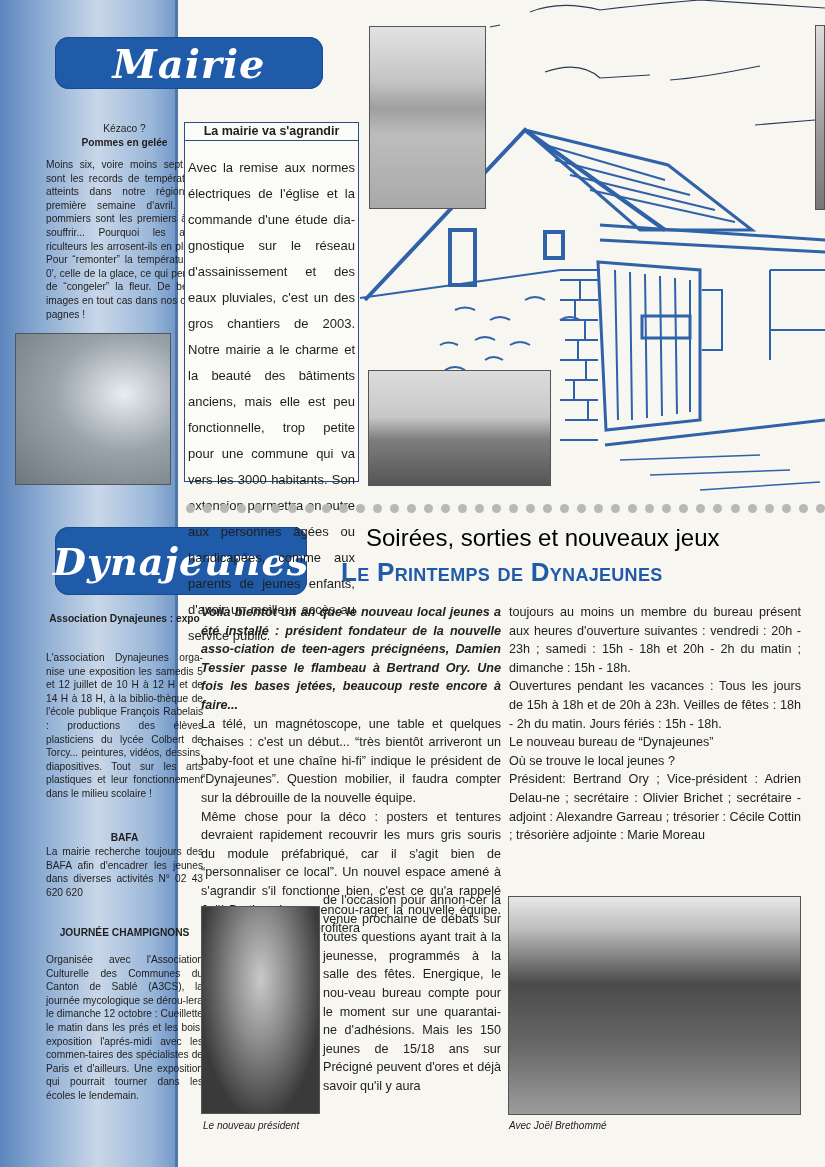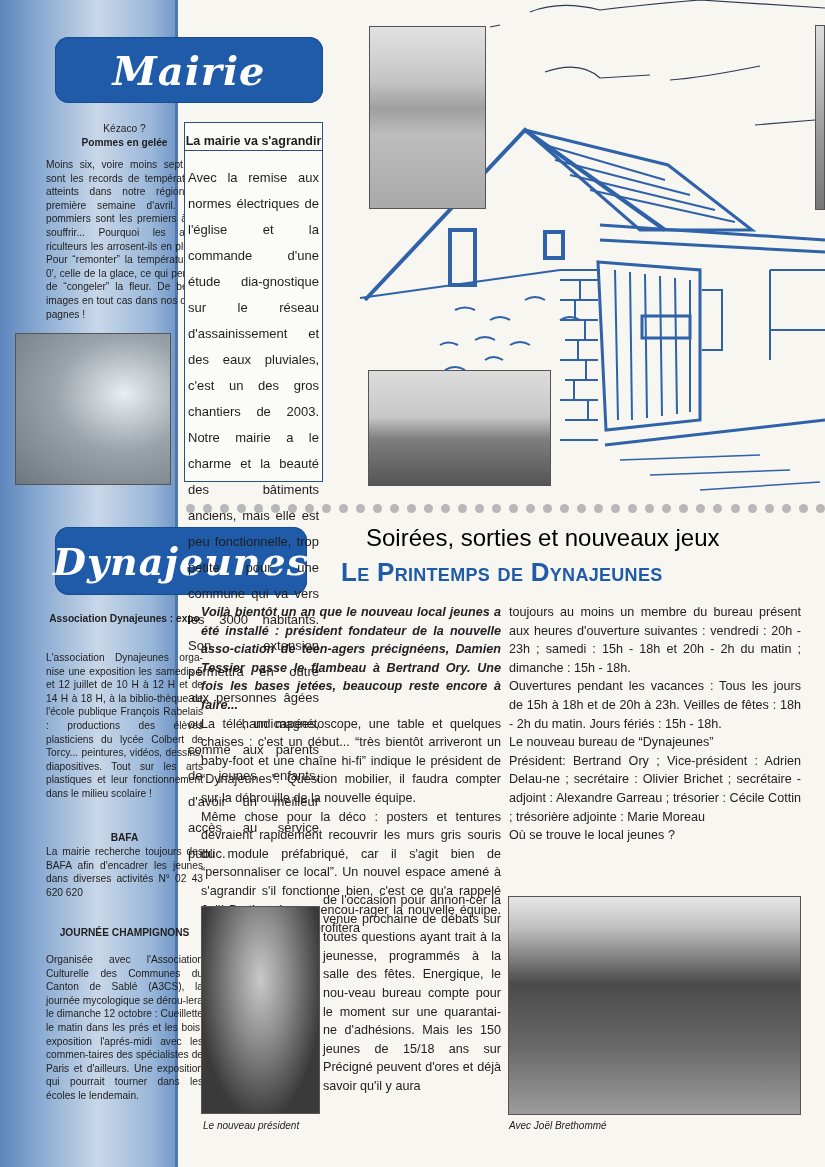--- a/index.html
+++ b/index.html
@@ -18,31 +18,31 @@
       content: ""; position: absolute; right: 0; top: 0; width: 3px; height: 100%;
       background: #4e78ae;
     }
     .section-badge {
       position: absolute; background: #1f5ba8; border-radius: 14px;
       color: #fff; display: flex; align-items: center; justify-content: center;
       font-family: "DejaVu Serif", serif; font-style: italic; font-weight: bold;
       letter-spacing: 1px;
       box-shadow: 0 0 0 1px #174c90 inset;
     }
-    .badge-mairie { left: 55px; top: 37px; width: 268px; height: 66px; font-size: 40px; }
+    .badge-mairie { left: 55px; top: 37px; width: 268px; height: 52px; font-size: 40px; }
     .badge-dyna { left: 55px; top: 527px; width: 252px; height: 68px; font-size: 38px; }
 
     .side-block { position: absolute; left: 14px; width: 157px; font-size: 10.2px; line-height: 13.6px; margin-left: 32px; }
     .side-center { text-align: center; }
     .side-bold { font-weight: bold; }
     .side-text { text-align: justify; }
 
     .mairie-box {
-      position: absolute; left: 184px; top: 122px; width: 139px; height: 360px;
-      border: 1.5px solid #2c4f80; background: #fbfbf8; padding: 10px 3px;
+      position: absolute; left: 184px; top: 122px; width: 175px; height: 360px;
+      border: 1.5px solid #2c4f80; background: #fbfbf8; padding: 0 3px;
     }
     .mairie-box .box-title { text-align: center; font-weight: bold; font-size: 12.5px; margin-top: 1px; height: 17px; border-bottom: 1.5px solid #2c4f80; margin-left:-3px; margin-right:-3px; }
     .mairie-box .box-body { font-size: 13px; line-height: 26px; text-align: justify; margin-top: 14px; }
 
     .photo { position: absolute; border: 1px solid #555; overflow: hidden; }
     .photo-park { left: 369px; top: 26px; width: 117px; height: 183px;
       background: linear-gradient(180deg, #e2e2e2 0%, #c4c4c4 30%, #9f9f9f 45%, #bdbdbd 60%, #a9a9a9 100%); }
     .photo-street { left: 368px; top: 370px; width: 183px; height: 116px;
       background: linear-gradient(180deg, #dcdcdc 0%, #c8c8c8 40%, #7e7e7e 60%, #555 100%); }
     .photo-frost { left: 15px; top: 333px; width: 156px; height: 152px;
@@ -179,20 +179,20 @@
   <div class="lead">Voilà bientôt un an que le nouveau local jeunes a été installé : président fondateur de la nouvelle asso-ciation de teen-agers précignéens, Damien Tessier passe le flambeau à Bertrand Ory. Une fois les bases jetées, beaucoup reste encore à faire...</div>
   <div>La télé, un magnétoscope, une table et quelques chaises : c'est un début... “très bientôt arriveront un baby-foot et une chaîne hi-fi” indique le président de “Dynajeunes”. Question mobilier, il faudra compter sur la débrouille de la nouvelle équipe.</div>
   <div>Même chose pour la déco : posters et tentures devraient rapidement recouvrir les murs gris souris du module préfabriqué, car il s'agit bien de “personnaliser ce local”. Un nouvel espace amené à s'agrandir s'il fonctionne bien, c'est ce qu'a rappelé Joël Brethomé venu encou-rager la nouvelle équipe. Le troisième adjoint profitera</div>
 </div>
 <div class="col col1b">de l'occasion pour annon-cer la venue prochaine de débats sur toutes questions ayant trait à la jeunesse, programmés à la salle des fêtes. Energique, le nou-veau bureau compte pour le moment sur une quarantai-ne d'adhésions. Mais les 150 jeunes de 15/18 ans sur Précigné peuvent d'ores et déjà savoir qu'il y aura</div>
 
 <div class="col col2">
   <div>toujours au moins un membre du bureau présent aux heures d'ouverture suivantes : vendredi : 20h - 23h ; samedi : 15h - 18h et 20h - 2h du matin ; dimanche : 15h - 18h.</div>
   <div>Ouvertures pendant les vacances : Tous les jours de 15h à 18h et de 20h à 23h. Veilles de fêtes : 18h - 2h du matin. Jours fériés : 15h - 18h.</div>
   <div>Le nouveau bureau de “Dynajeunes”</div>
+  <div>Où se trouve le local jeunes ?</div>
   <div>Président: Bertrand Ory ; Vice-président : Adrien Delau-ne ; secrétaire : Olivier Brichet ; secrétaire -adjoint : Alexandre Garreau ; trésorier : Cécile Cottin ; trésorière adjointe : Marie Moreau</div>
-  <div>Où se trouve le local jeunes ?</div>
 </div>
 
 <div class="photo photo-president"></div>
 <div class="photo photo-group"></div>
 <div class="caption cap-president">Le nouveau président</div>
 <div class="caption cap-group">Avec Joël Brethommé</div>
 
 </body></html>

